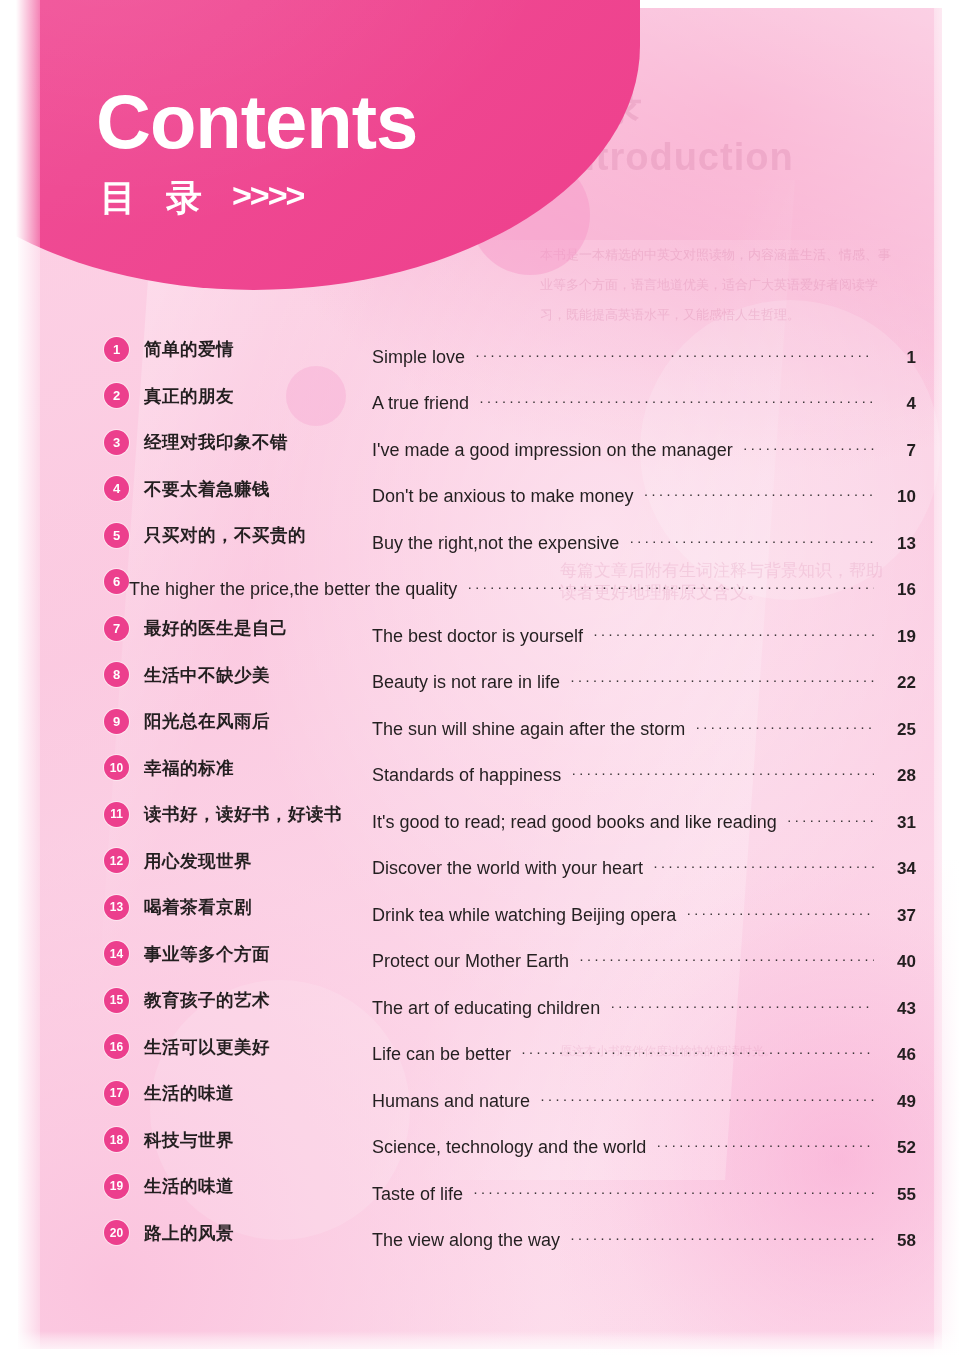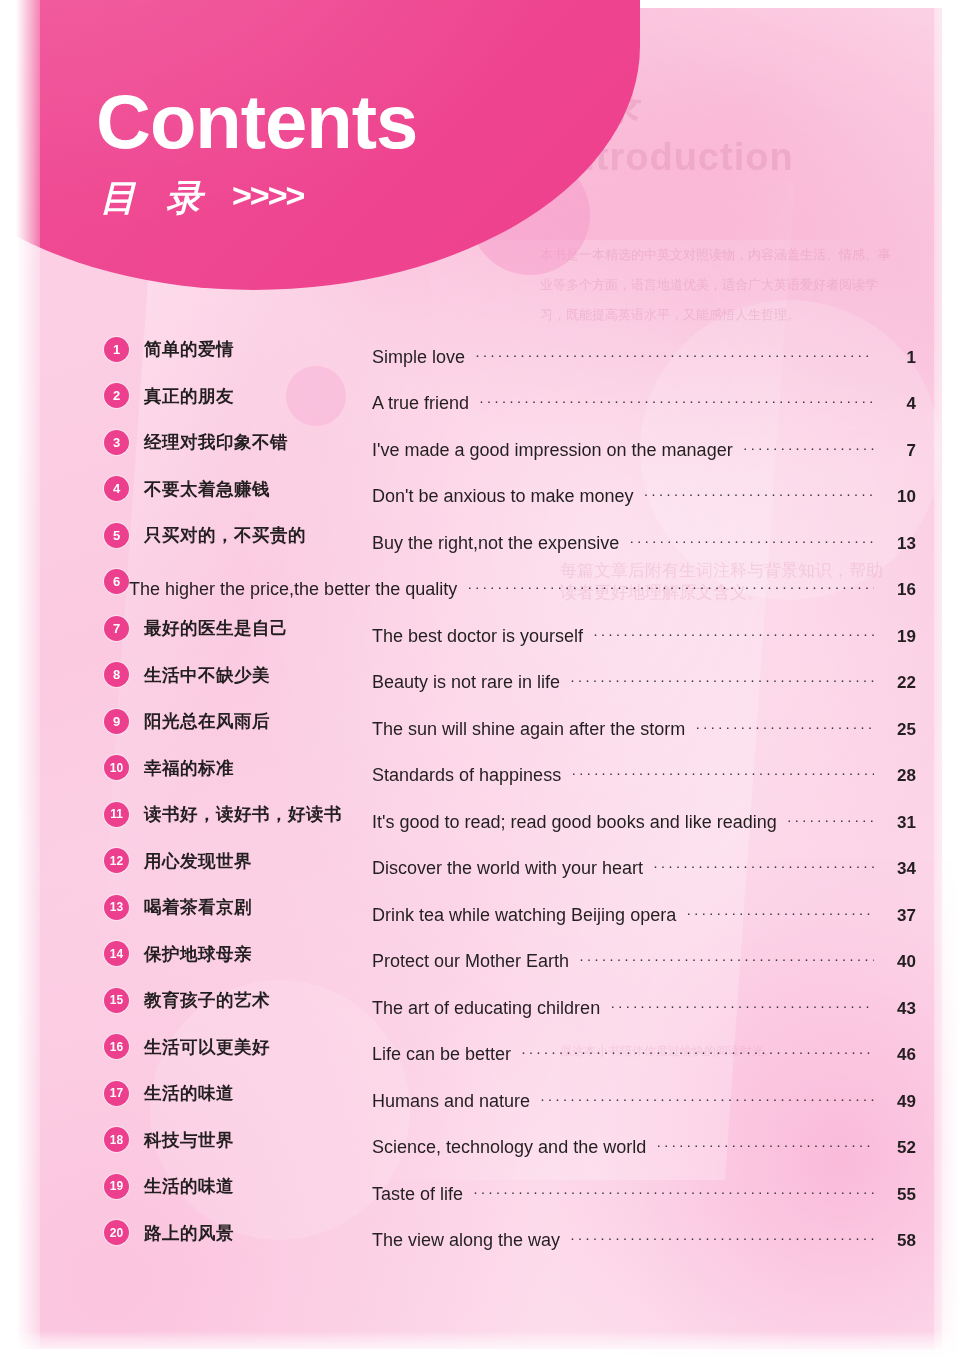--- a/index.html
+++ b/index.html
@@ -145,21 +145,20 @@
     line-height: 1;
   }
   .title-cn {
     position: absolute;
     left: 100px;
     top: 174px;
     font-size: 36px;
     font-weight: bold;
     color: #ffffff;
     letter-spacing: 10px;
-    font-style: italic;
   }
   .title-arrows {
     position: absolute;
     left: 232px;
     top: 176px;
     font-size: 34px;
     font-weight: bold;
     color: #ffffff;
     letter-spacing: -2px;
   }
@@ -378,21 +377,21 @@
         <div class="num two-digit">13</div>
         <div class="cn">喝着茶看京剧</div>
         <div class="en-wrap">
           <div class="en">Drink tea while watching Beijing opera</div>
           <div class="dots">··························································································</div>
           <div class="pg">37</div>
         </div>
       </div>
       <div class="toc-row">
         <div class="num two-digit">14</div>
-        <div class="cn">保护地球母亲</div>
+        <div class="cn">事业等多个方面</div>
         <div class="en-wrap">
           <div class="en">Protect our Mother Earth</div>
           <div class="dots">··························································································</div>
           <div class="pg">40</div>
         </div>
       </div>
       <div class="toc-row">
         <div class="num two-digit">15</div>
         <div class="cn">教育孩子的艺术</div>
         <div class="en-wrap">

